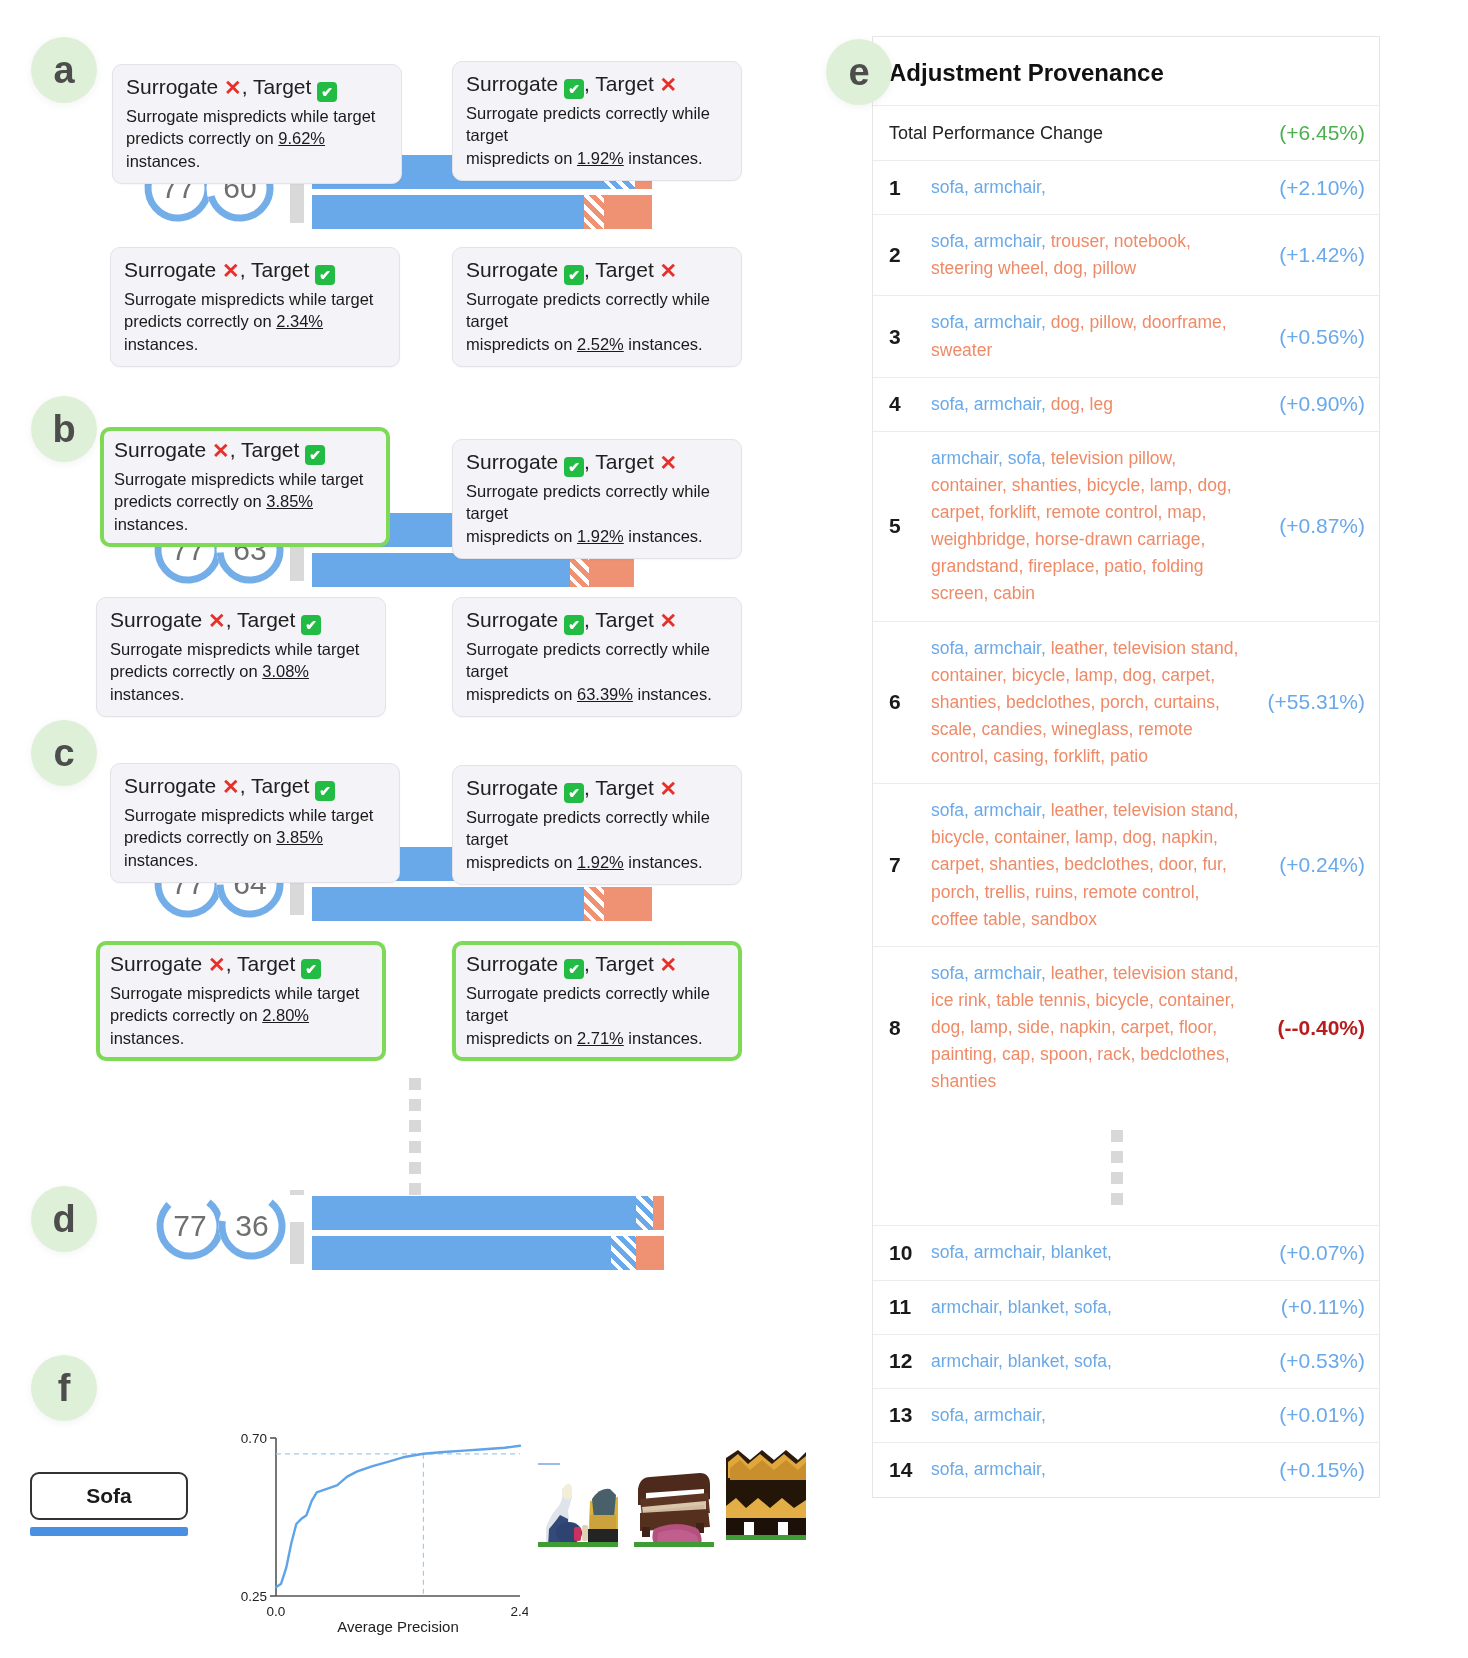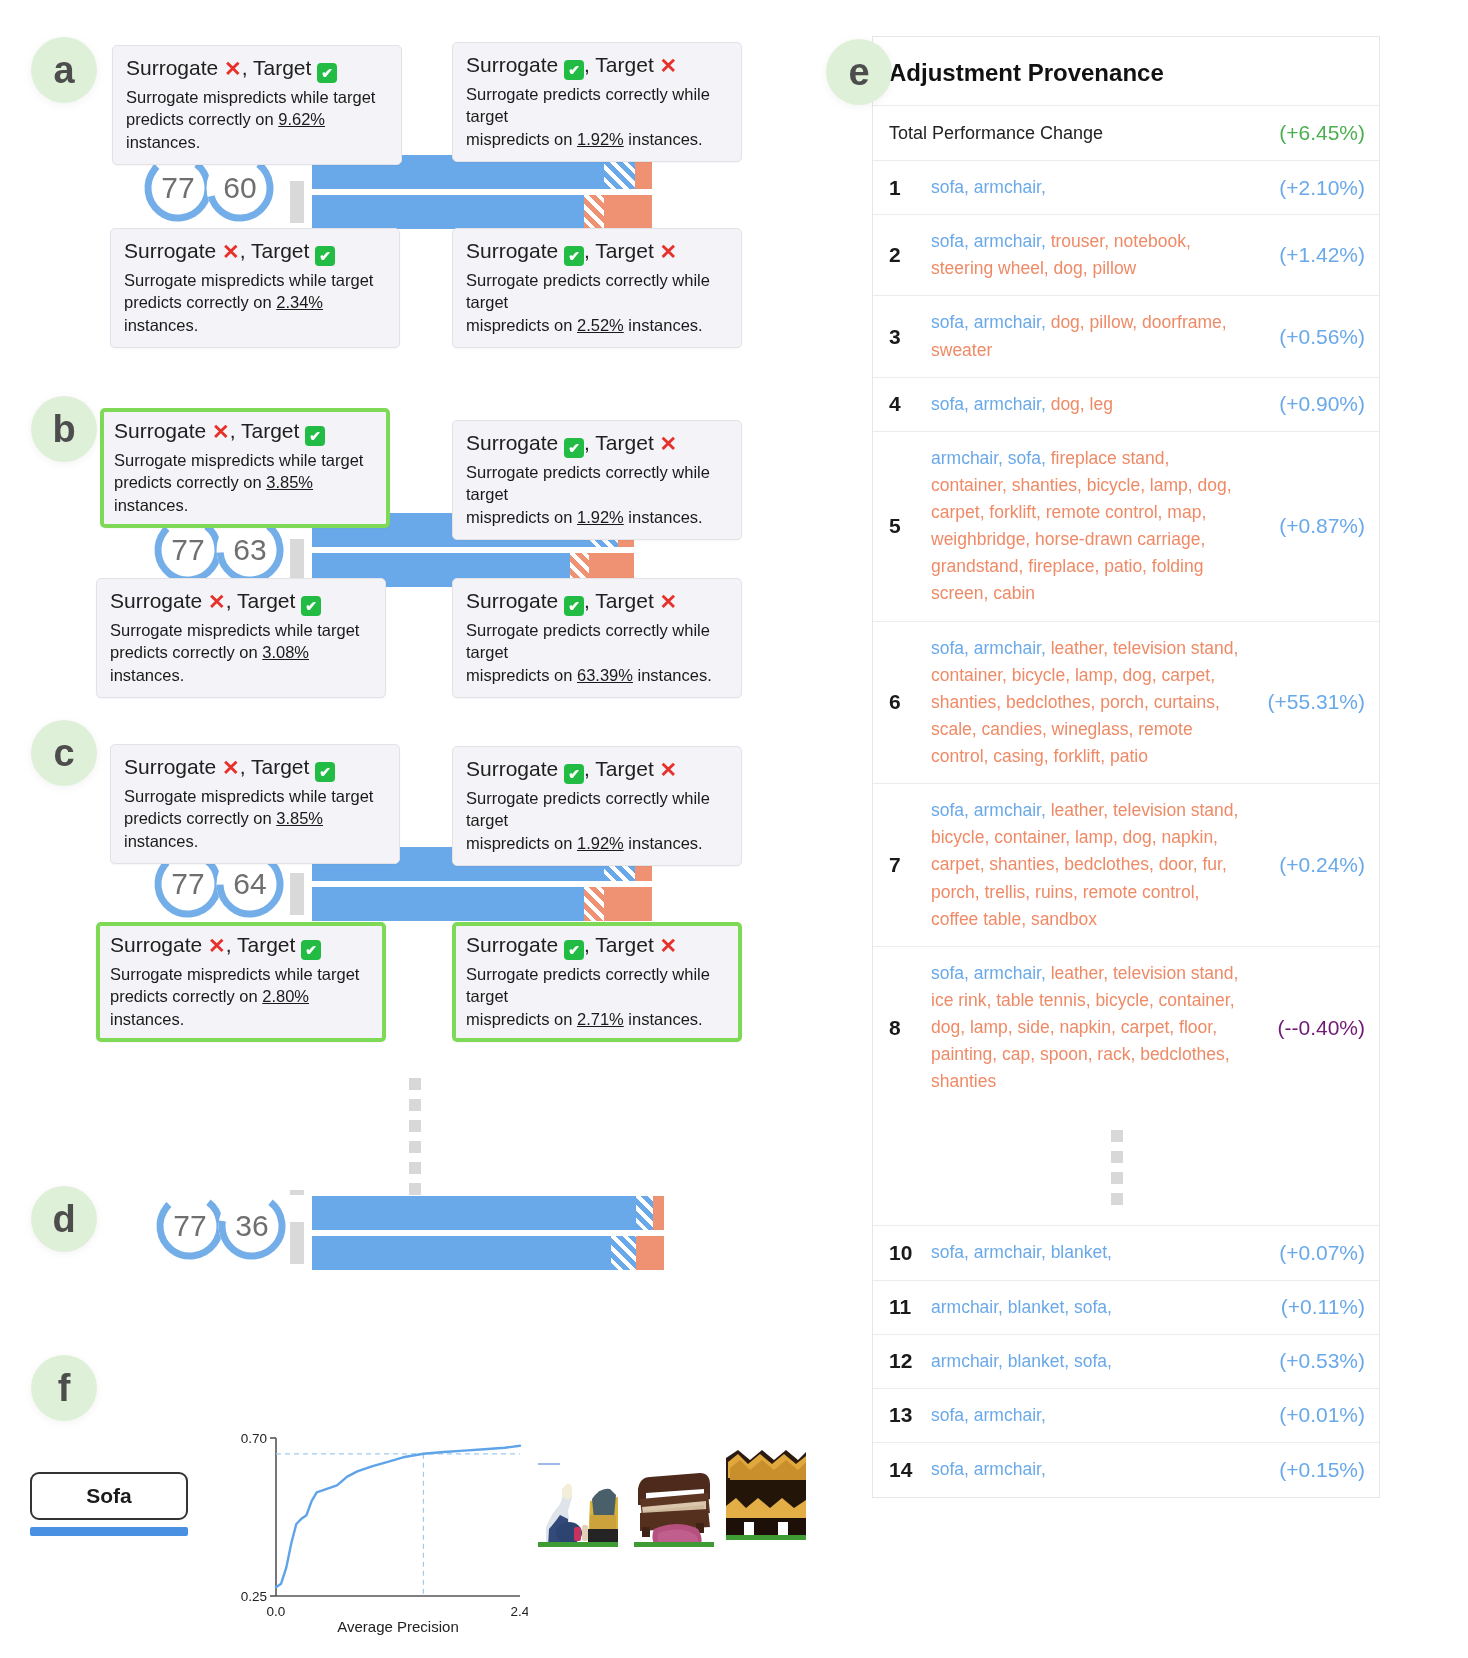--- a/index.html
+++ b/index.html
@@ -21,24 +21,25 @@
     font-size: 38px; font-weight: 700; color: #4d4d4d;
     z-index: 30;
     box-shadow: 0 2px 10px rgba(0,0,0,0.05);
   }
 
   
   .card {
     position: absolute;
     background: #f4f4f8;
     border: 1px solid #e2e2e8;
-    border-radius: 5px;
+    border-radius: 10px;
     padding: 9px 13px 11px 13px;
     z-index: 20;
     box-shadow: 0 1px 2px rgba(0,0,0,0.04);
+    margin-top: 19px;
   }
   .card.hl { border: 4px solid #7ed957; padding: 6px 10px 8px 10px; }
   .card-title {
     font-size: 21px; color: #202020; white-space: nowrap;
     line-height: 1.25; margin-bottom: 3px;
   }
   .card-body { font-size: 16.5px; color: #1a1a1a; line-height: 1.35; }
   .pct { text-decoration: underline; }
   .gmark {
     display: inline-block; background: #22bb44; color: #fff;
@@ -100,21 +101,21 @@
   .prow .idx {
     width: 42px; flex: 0 0 42px;
     font-size: 21px; font-weight: 700; color: #1a1a1a;
   }
   .prow .terms { flex: 1 1 auto; font-size: 17.5px; line-height: 1.55; padding-right: 10px; }
   .prow .delta { flex: 0 0 116px; text-align: right; font-size: 21px; }
   .t-blue { color: #6aa9e9; }
   .t-orange { color: #ef8a66; }
   .d-blue { color: #6aa9e9; }
   .d-green { color: #4caf50; }
-  .d-orange { color: #701a75; }
+  .d-orange { color: #b91c1c; font-weight: bold; }
   .totalrow {
     display: flex; align-items: center; justify-content: space-between;
     border-bottom: 1px solid #ececec; padding: 15px 14px 15px 16px;
   }
   .totalrow .lbl { font-size: 18px; color: #222; }
   .totalrow .delta { font-size: 21px; }
   .spacerrow { height: 118px; position: relative; border-bottom: 1px solid #ececec; }
 
   
   #classbtn {
@@ -345,21 +346,21 @@
       <span class="terms"><span class="t-blue">sofa, armchair,</span><span class="t-orange"> dog, pillow, doorframe, sweater</span></span>
       <span class="delta d-blue">(+0.56%)</span>
     </div>
         <div class="prow">
       <span class="idx">4</span>
       <span class="terms"><span class="t-blue">sofa, armchair,</span><span class="t-orange"> dog, leg</span></span>
       <span class="delta d-blue">(+0.90%)</span>
     </div>
         <div class="prow">
       <span class="idx">5</span>
-      <span class="terms"><span class="t-blue">armchair, sofa,</span><span class="t-orange"> fireplace stand, container, shanties, bicycle, lamp, dog, carpet, forklift, remote control, map, weighbridge, horse-drawn carriage, grandstand, fireplace, patio, folding screen, cabin</span></span>
+      <span class="terms"><span class="t-blue">armchair, sofa,</span><span class="t-orange"> television pillow, container, shanties, bicycle, lamp, dog, carpet, forklift, remote control, map, weighbridge, horse-drawn carriage, grandstand, fireplace, patio, folding screen, cabin</span></span>
       <span class="delta d-blue">(+0.87%)</span>
     </div>
         <div class="prow">
       <span class="idx">6</span>
       <span class="terms"><span class="t-blue">sofa, armchair,</span><span class="t-orange"> leather, television stand, container, bicycle, lamp, dog, carpet, shanties, bedclothes, porch, curtains, scale, candies, wineglass, remote control, casing, forklift, patio</span></span>
       <span class="delta d-blue">(+55.31%)</span>
     </div>
         <div class="prow">
       <span class="idx">7</span>
       <span class="terms"><span class="t-blue">sofa, armchair,</span><span class="t-orange"> leather, television stand, bicycle, container, lamp, dog, napkin, carpet, shanties, bedclothes, door, fur, porch, trellis, ruins, remote control, coffee table, sandbox</span></span>

